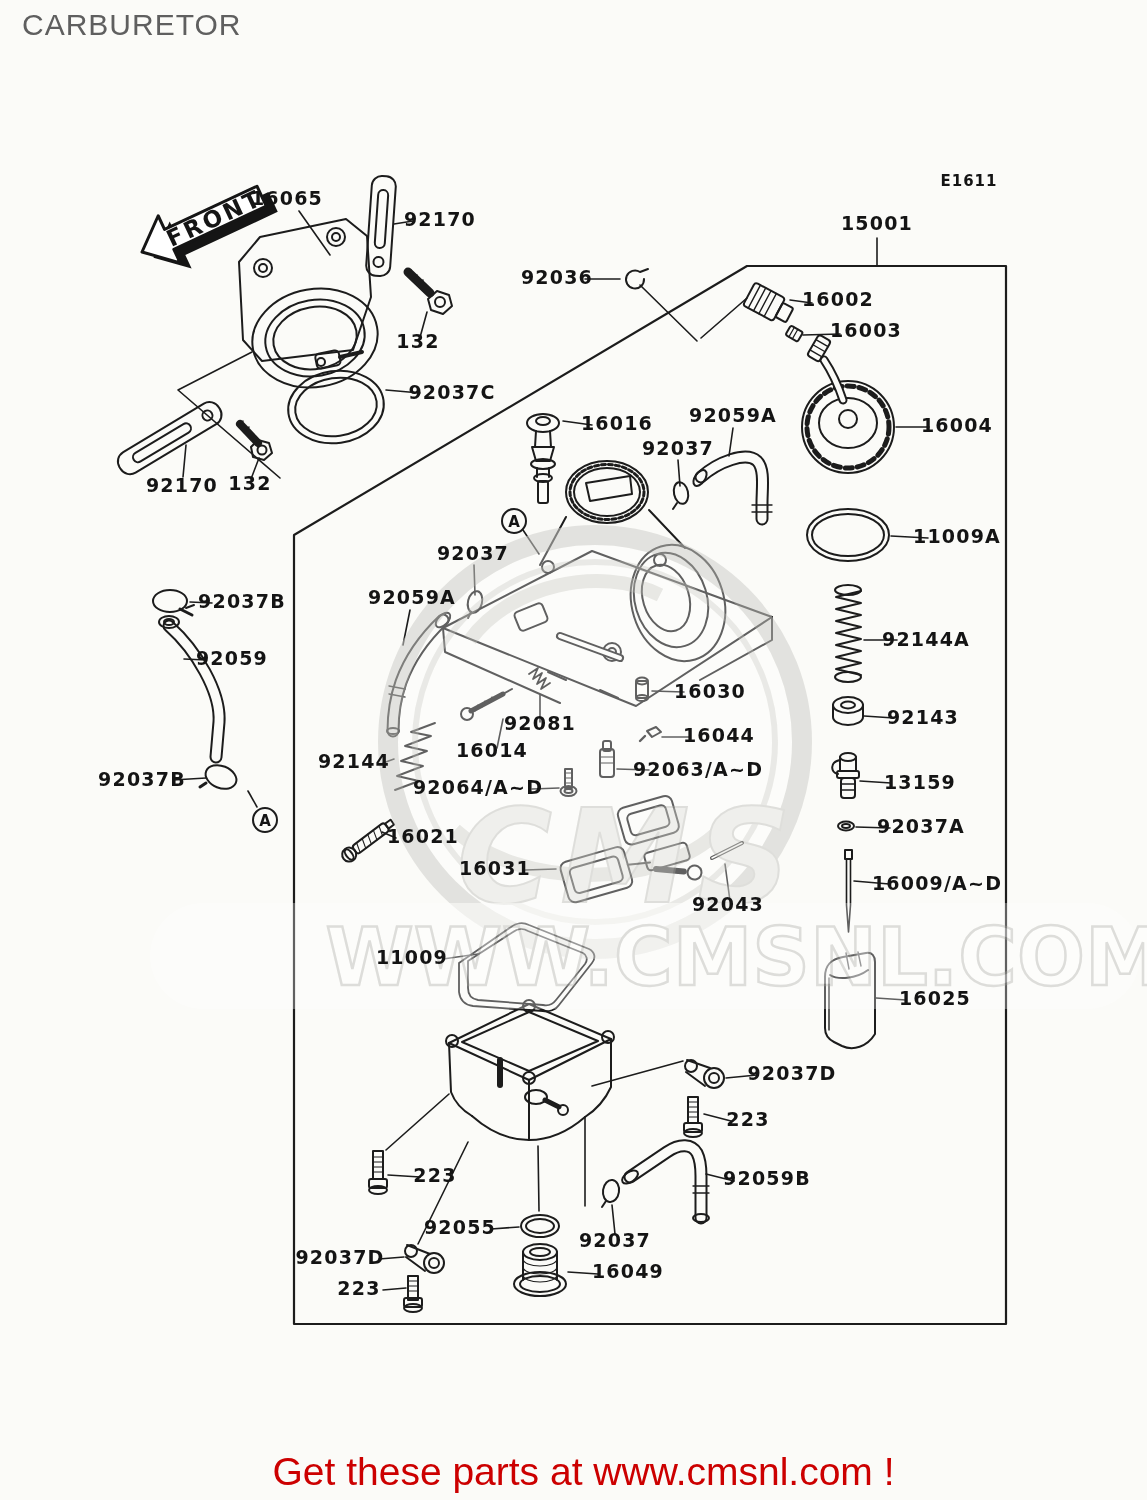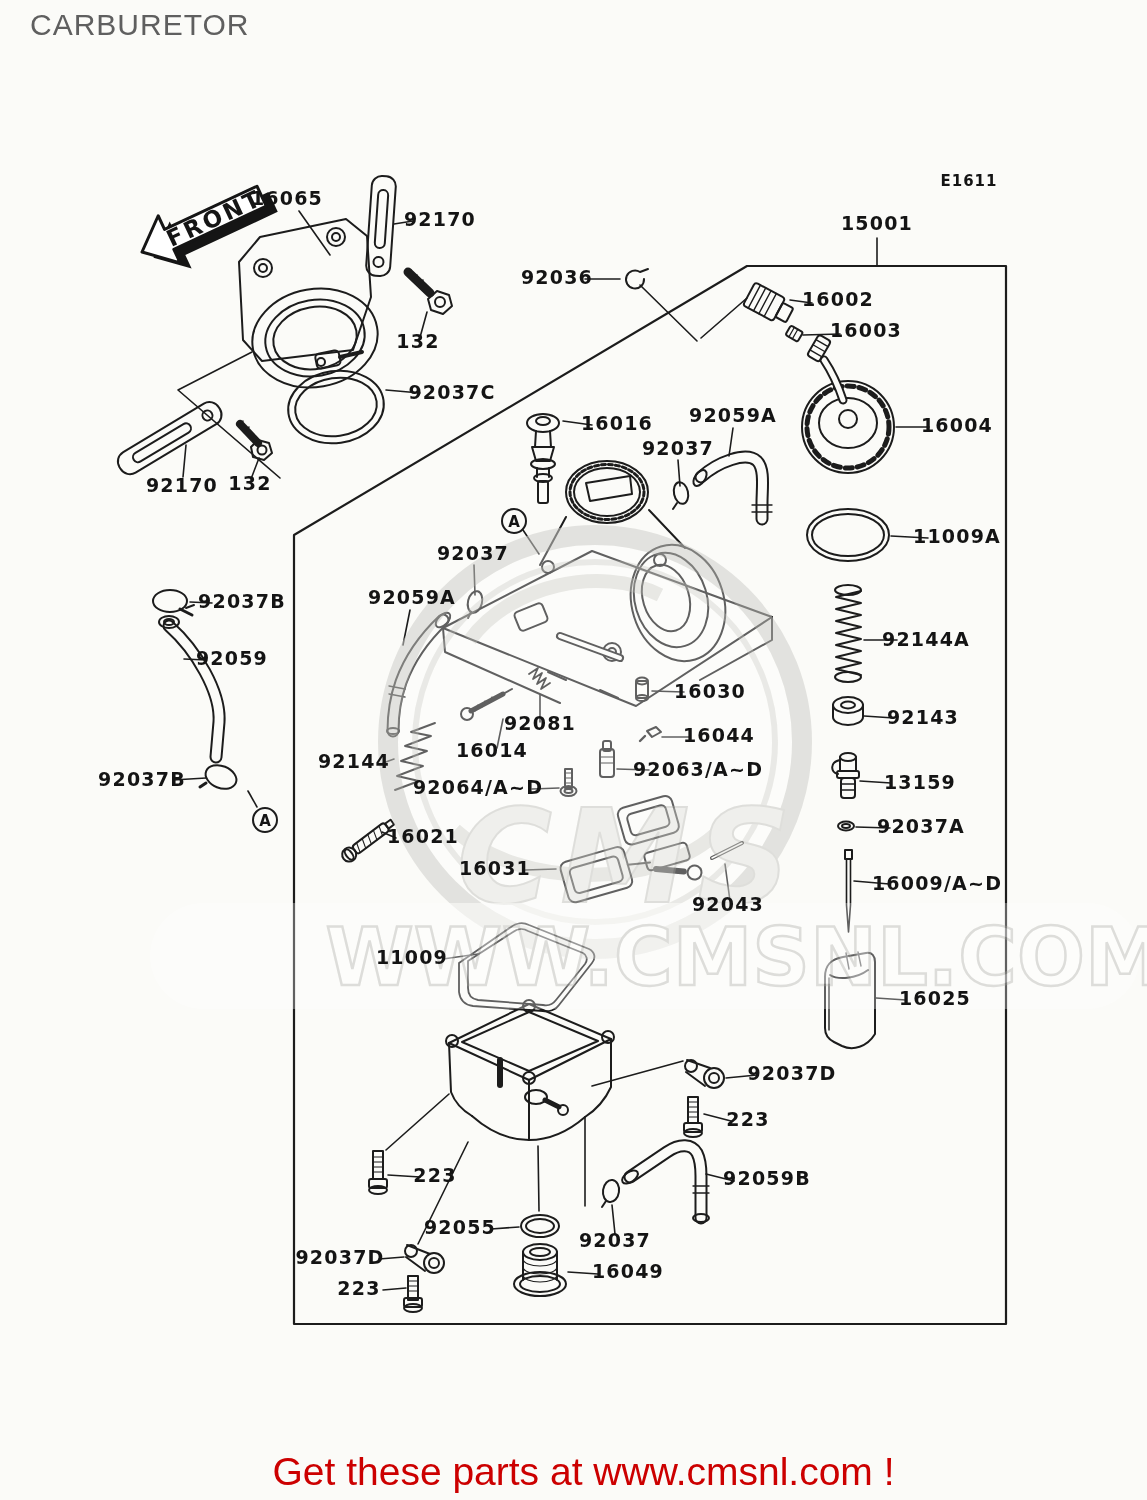--- a/index.html
+++ b/index.html
@@ -1,18 +1,18 @@
 <!DOCTYPE html>
 <html><head>
 <meta charset="utf-8">
 <style>
   html,body{margin:0;padding:0;background:#fbfbf8;}
   .stage{position:relative;width:1147px;height:1500px;background:#fbfbf8;overflow:hidden;
          font-family:"Liberation Sans", sans-serif;}
-  .page-title{position:absolute;left:30px;top:8px;font-size:30px;color:#5f5f5f;
+  .page-title{position:absolute;left:22px;top:8px;font-size:30px;color:#5f5f5f;
               letter-spacing:1px;font-family:"Liberation Sans", sans-serif;}
   .footer-note{position:absolute;left:0;right:0;bottom:6px;text-align:center;
                font-size:39px;color:#cc0000;font-family:"Liberation Sans", sans-serif;padding-left:20px;}
   svg text{user-select:none;}
   .plabel{font-family:"DejaVu Sans", sans-serif;font-size:19px;font-weight:bold;
           letter-spacing:1.2px;fill:#141414;}
   .code{font-family:"DejaVu Sans", sans-serif;font-size:15px;font-weight:bold;
         letter-spacing:1px;fill:#141414;}
   .amark{font-family:"DejaVu Sans", sans-serif;font-size:15px;font-weight:bold;fill:#141414;}
   .wmbrand{font-family:"DejaVu Sans", sans-serif;font-size:130px;font-weight:bold;

